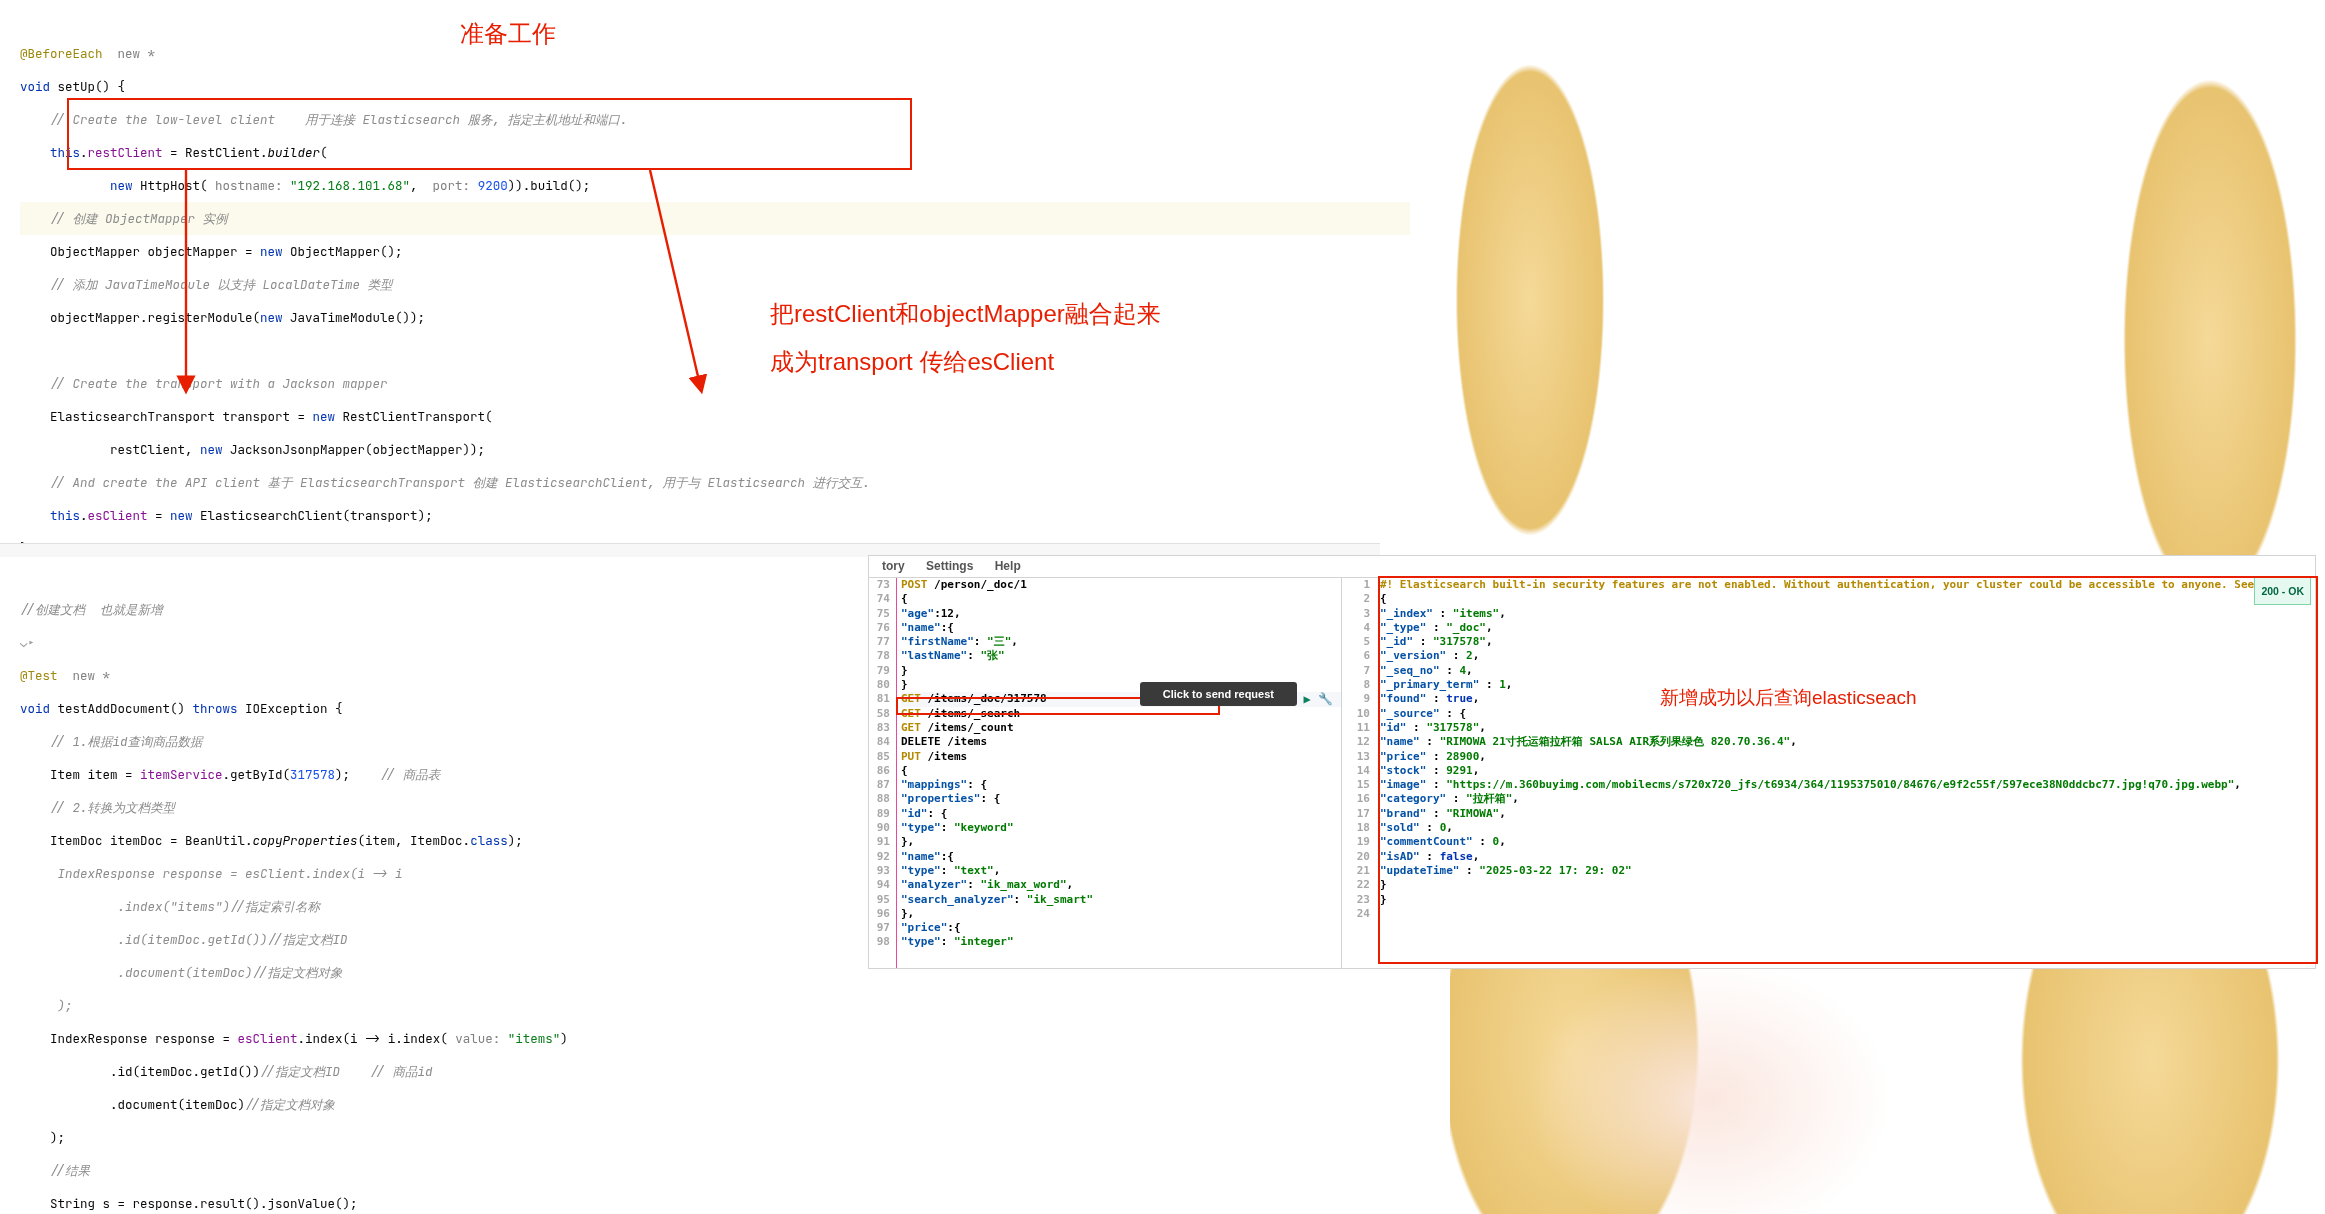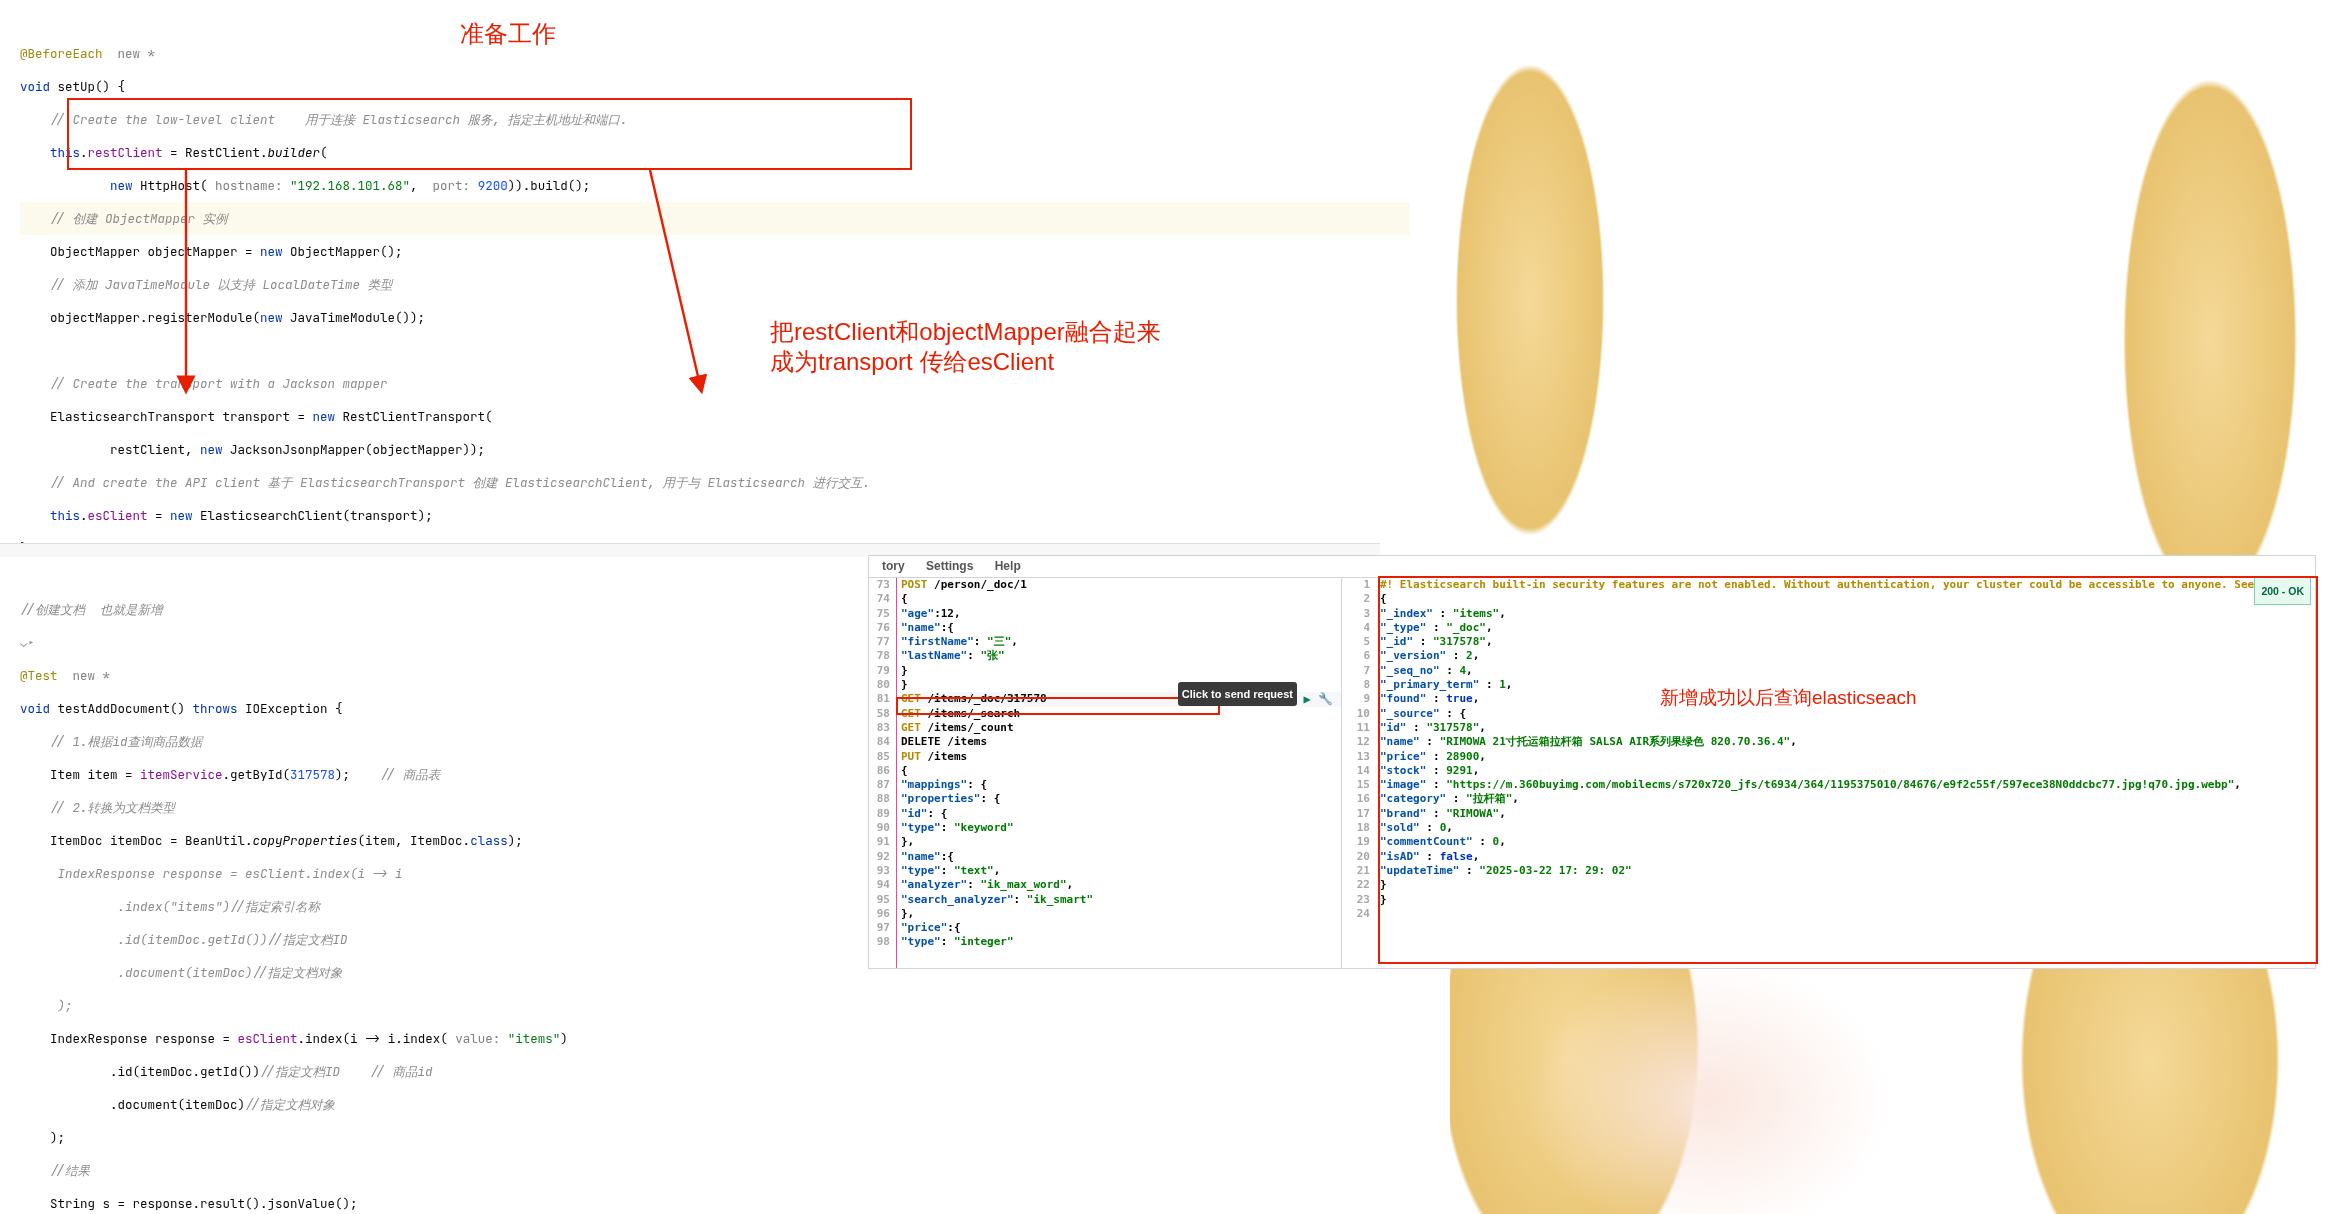--- a/index.html
+++ b/index.html
@@ -116,21 +116,21 @@
     font-size: 12px;
   }
   .kib-tooltip {
     position: absolute;
     right: 44px;
     top: 104px;
     background: #3a3a3a;
     color: #fff;
     font-family: sans-serif;
     font-size: 11px;
-    padding: 5px 4px;
+    padding: 5px 23px;
     border-radius: 3px;
     z-index: 5;
   }
   .kib-status {
     position: absolute;
     right: 4px;
     top: -1px;
     background: #e6f9f0;
     color: #006644;
     font-family: sans-serif;
@@ -212,21 +212,21 @@
     <span>        .id(</span><span>itemDoc</span><span>.getId())</span><span class="cmt">//指定文档ID    // 商品id</span>
     <span>        .document(</span><span>itemDoc</span><span>)</span><span class="cmt">//指定文档对象</span>
     <span>);</span>
     <span class="cmt">//结果</span>
     <span>String </span><span>s</span><span> = </span><span>response</span><span>.result().jsonValue();</span>
     
 </div>
 
 <div class="red-box" style="left:67px; top:98px; width:845px; height:72px;"></div>
 <div class="red-text" style="left:460px; top:18px;">准备工作</div>
-<div class="red-text" style="left:770px; top:316px;">把restClient和objectMapper融合起来</div>
+<div class="red-text" style="left:770px; top:298px;">把restClient和objectMapper融合起来</div>
 <div class="red-text" style="left:770px; top:346px;">成为transport 传给esClient</div>
 
 <svg class="arrow" style="left:170px; top:170px;" width="40" height="230">
   <defs>
       <marker id="ah1" markerWidth="8" markerHeight="8" refX="4" refY="4" orient="auto">
     <path d="M0,0 L8,4 L0,8 Z" fill="#e81e00"></path>
       </marker>
     </defs>
   <line x1="16" y1="0" x2="16" y2="215" stroke="#e81e00" stroke-width="2.4" marker-end="url(#ah1)"></line>
 </svg>

